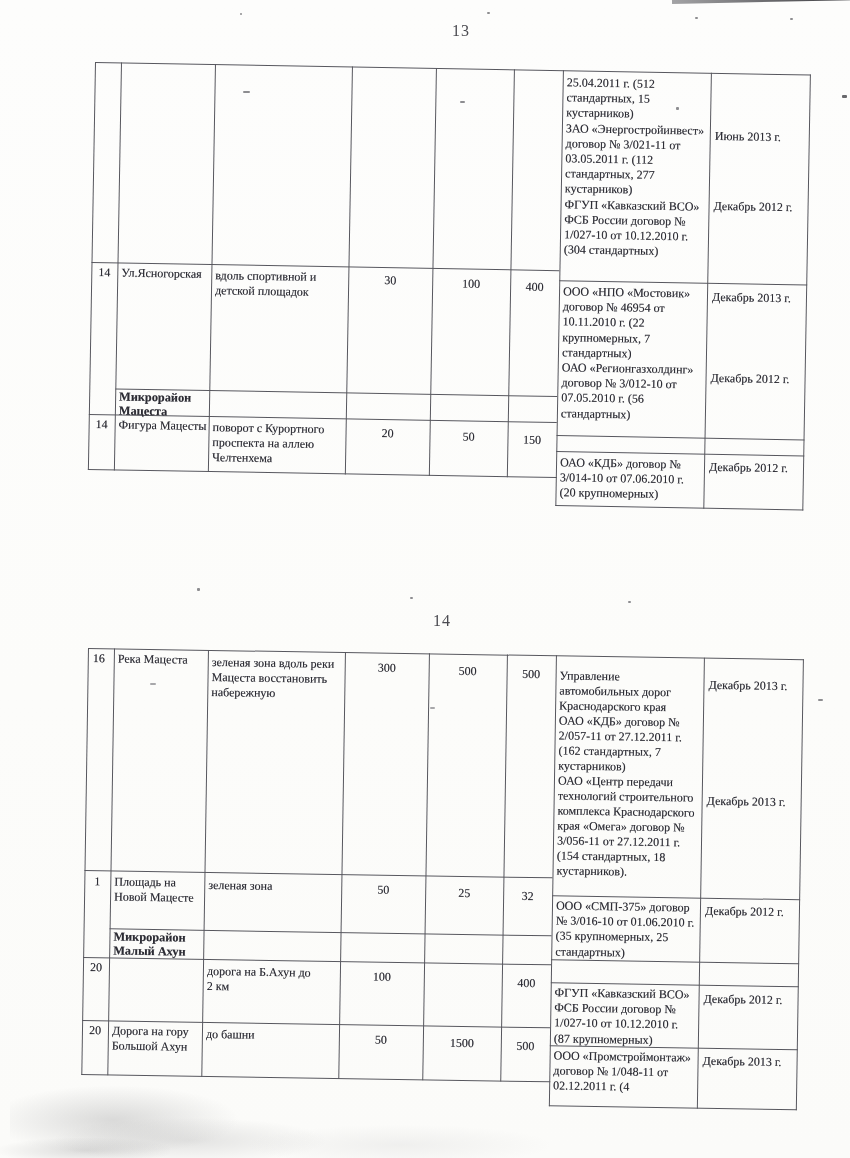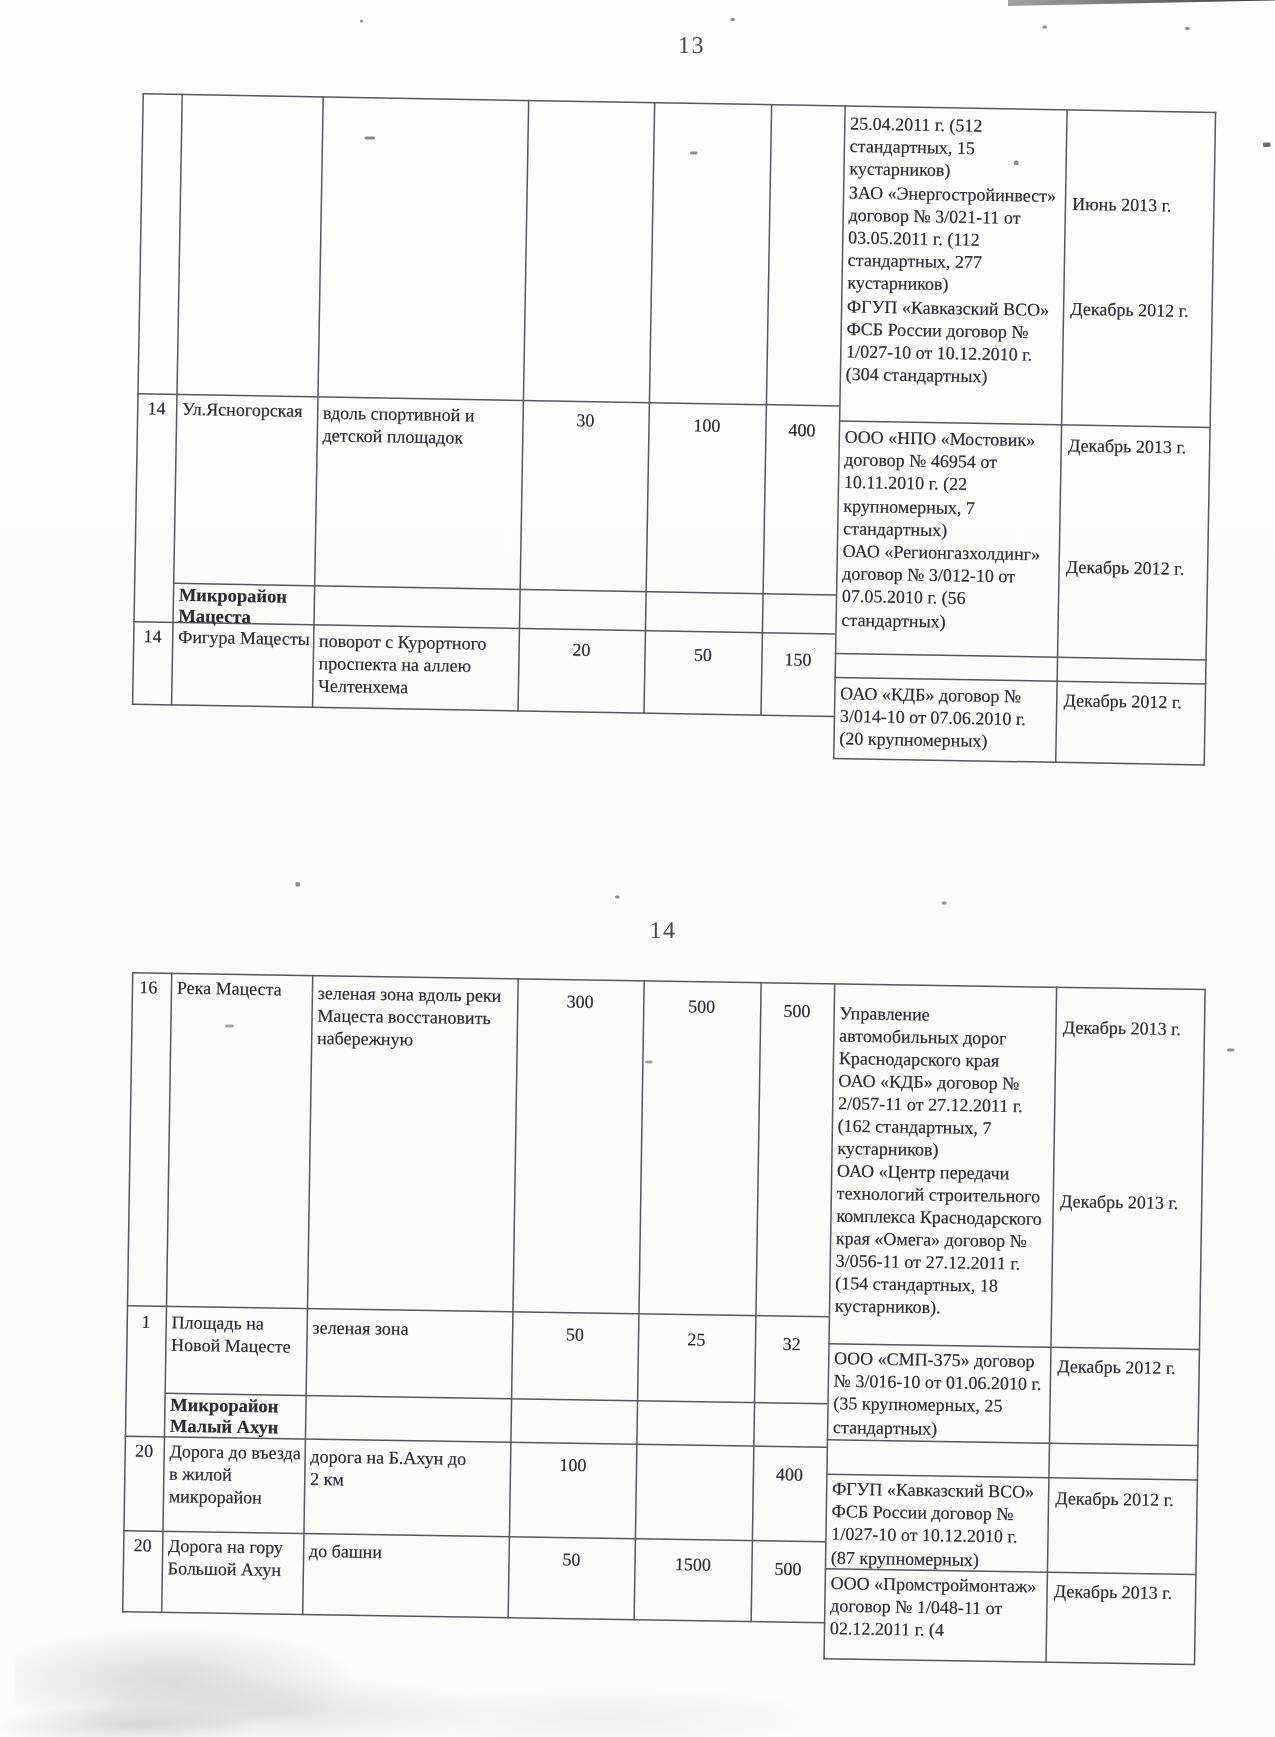--- a/index.html
+++ b/index.html
@@ -146,21 +146,20 @@
       <div class="t" style="left:124px;top:228px;width:131px">зеленая зона</div>
       <div class="t c" style="left:257px;top:230px;width:84px">50</div>
       <div class="t c" style="left:341px;top:232px;width:78px">25</div>
       <div class="t c" style="left:419px;top:234px;width:49px">32</div>
       <div class="t" style="left:472px;top:243px;width:141px">ООО «СМП-375» договор № 3/016-10 от 01.06.2010 г. (35 крупномерных, 25 стандартных)</div>
       <div class="t" style="left:621px;top:246px;width:82px">Декабрь 2012 г.</div>
 
       <div class="t b" style="left:30px;top:282px;width:104px">Микрорайон Малый Ахун</div>
 
       <div class="t c" style="left:0;top:312px;width:26px">20</div>
-      <div class="t" style="left:30px;top:312px;width:88px">Дорога до въезда в жилой микрорайон</div>
       <div class="t" style="left:124px;top:314px;width:112px">дорога на Б.Ахун до 2 км</div>
       <div class="t c" style="left:257px;top:317px;width:84px">100</div>
       <div class="t c" style="left:419px;top:321px;width:49px">400</div>
       <div class="t" style="left:472px;top:330px;width:141px">ФГУП «Кавказский ВСО» ФСБ России договор № 1/027-10 от 10.12.2010 г. (87 крупномерных)</div>
       <div class="t" style="left:621px;top:334px;width:82px">Декабрь 2012 г.</div>
 
       <div class="t c" style="left:0;top:375px;width:26px">20</div>
       <div class="t" style="left:30px;top:375px;width:88px">Дорога на гору Большой Ахун</div>
       <div class="t" style="left:124px;top:377px;width:131px">до башни</div>
       <div class="t c" style="left:257px;top:380px;width:84px">50</div>

